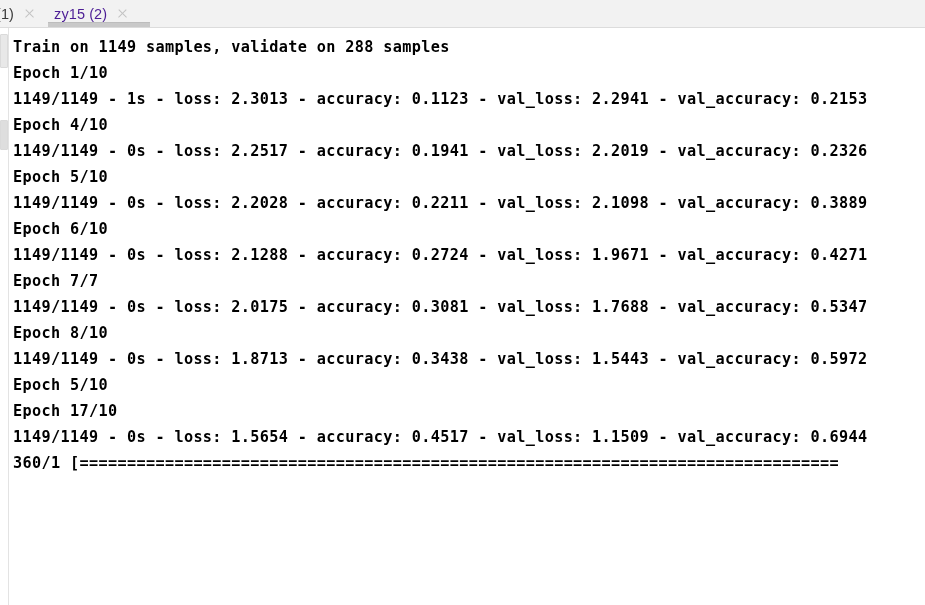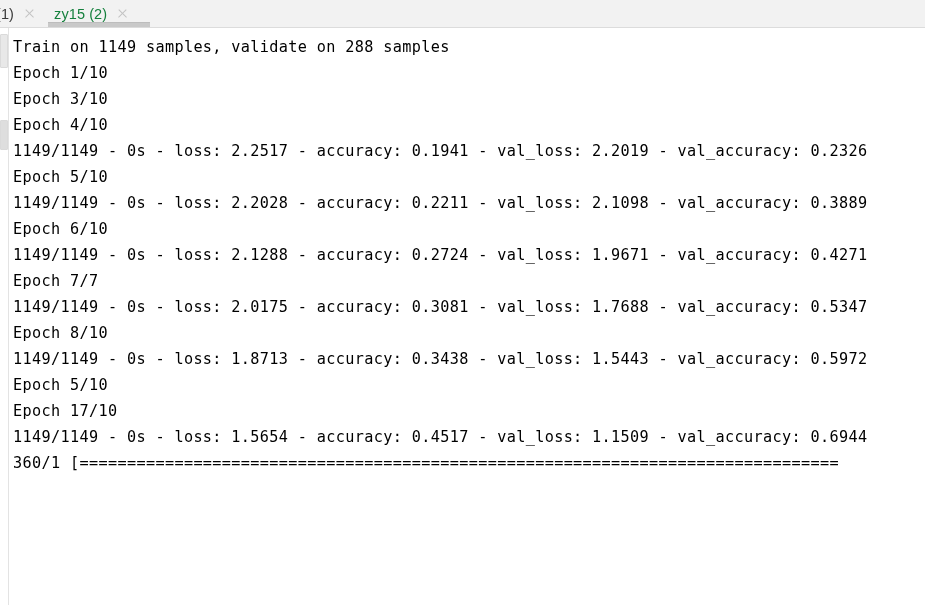--- a/index.html
+++ b/index.html
@@ -47,21 +47,21 @@
     white-space: nowrap;
     background: transparent;
     cursor: default;
   }
   .tab.clipped {
     padding-left: 0;
     margin-left: -4px;
   }
   .tab-label {
     font-size: 14.5px;
-    color: #15803d;
+    color: #4c1d95;
     letter-spacing: 0.1px;
   }
   .tab.clipped .tab-label {
     color: #3a3a3a;
   }
   .tab-close {
     display: inline-block;
     margin-left: 9px;
     width: 13px;
     height: 13px;
@@ -92,20 +92,21 @@
     box-sizing: border-box;
   }
 
   
   .console-wrap {
     position: relative;
     flex: 1 1 auto;
     background: #a21caf;
     display: flex;
     overflow: hidden;
+    font-weight: bold;
   }
 
   
   .left-gutter {
     position: relative;
     width: 8px;
     min-width: 8px;
     background: #ffffff;
     border-right: 1px solid #e3e3e3;
     overflow: hidden;
@@ -164,21 +165,21 @@
   <div class="console-wrap">
 
     <div class="left-gutter">
       <div class="gutter-thumb a"></div>
       <div class="gutter-thumb b"></div>
     </div>
 
     <div class="console">
       <div class="line">Train on 1149 samples, validate on 288 samples</div>
       <div class="line">Epoch 1/10</div>
-      <div class="line">Epoch 3/10</div>
+      <div class="line">1149/1149 - 1s - loss: 2.3013 - accuracy: 0.1123 - val_loss: 2.2941 - val_accuracy: 0.2153</div>
       <div class="line">Epoch 4/10</div>
       <div class="line">1149/1149 - 0s - loss: 2.2517 - accuracy: 0.1941 - val_loss: 2.2019 - val_accuracy: 0.2326</div>
       <div class="line">Epoch 5/10</div>
       <div class="line">1149/1149 - 0s - loss: 2.2028 - accuracy: 0.2211 - val_loss: 2.1098 - val_accuracy: 0.3889</div>
       <div class="line">Epoch 6/10</div>
       <div class="line">1149/1149 - 0s - loss: 2.1288 - accuracy: 0.2724 - val_loss: 1.9671 - val_accuracy: 0.4271</div>
       <div class="line">Epoch 7/7</div>
       <div class="line">1149/1149 - 0s - loss: 2.0175 - accuracy: 0.3081 - val_loss: 1.7688 - val_accuracy: 0.5347</div>
       <div class="line">Epoch 8/10</div>
       <div class="line">1149/1149 - 0s - loss: 1.8713 - accuracy: 0.3438 - val_loss: 1.5443 - val_accuracy: 0.5972</div>

